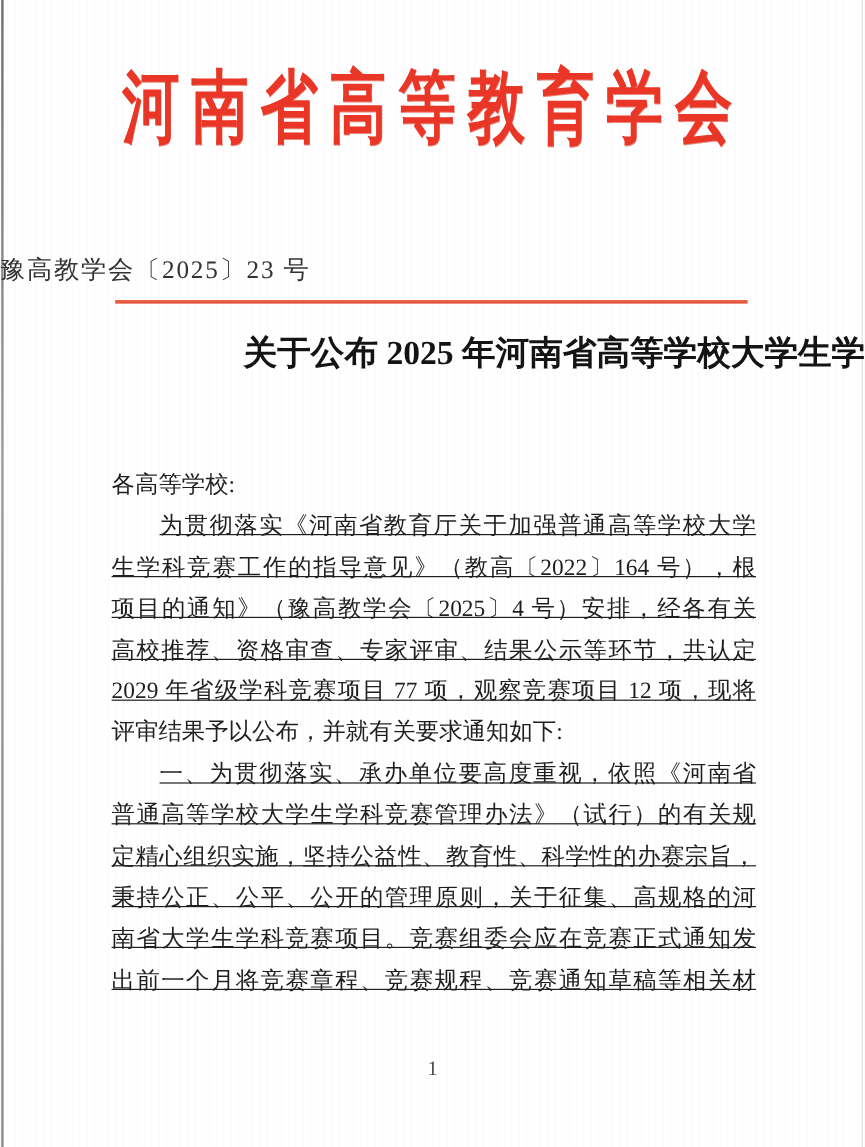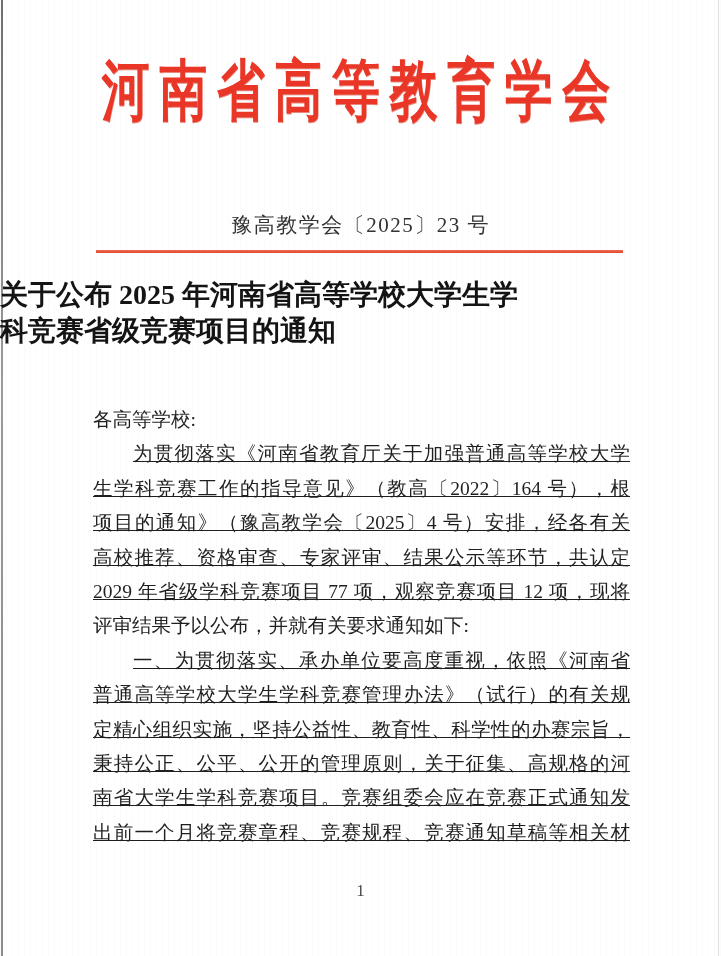--- a/index.html
+++ b/index.html
@@ -38,43 +38,42 @@
     transform: scaleX(0.72);
     transform-origin: 50% 0;
     font-size: 66px; line-height: 74px;
     font-weight: bold;
     letter-spacing: 14px;
     color: #ea3626;
     text-shadow: 0.5px 0.5px 0 rgba(210,40,20,0.55);
   }
   .doc-number {
     position: absolute; top: 211px; left: 0;
-    width: 100%; text-align: center;
+    width: 100%; text-align: left;
     font-size: 21px; line-height: 28px;
     letter-spacing: 1.5px;
     color: #323232;
   }
   .red-rule {
     position: absolute; top: 250px; left: 96px;
     width: 527px; height: 3px;
     background: linear-gradient(#ef6a4e, #e14a30);
   }
   .doc-title {
     position: absolute; top: 277px; left: 0;
-    width: 100%; text-align: left;
+    width: 100%; text-align: right;
     font-size: 28px; line-height: 36px;
     font-weight: bold;
     color: #141414;
   }
   .body-text {
     position: absolute; top: 388px; left: 93px;
     width: 537px;
     font-size: 19.5px;
     color: #1f1f1f;
-    margin-top: 15px;
   }
   .line {
     line-height: 34.4px;
     white-space: nowrap;
   }
   .line.j {
     white-space: normal;
     text-align: justify;
     text-align-last: justify;
     text-decoration: underline;
@@ -97,21 +96,20 @@
   <div class="org-header">
     <span class="org-title">河南省高等教育学会</span>
   </div>
 
   <div class="doc-number">豫高教学会〔2025〕23 号</div>
 
   <div class="red-rule"></div>
 
   <div class="doc-title">
     <div>关于公布 2025 年河南省高等学校大学生学</div>
-    <div>科竞赛省级竞赛项目的通知</div>
   </div>
 
   <div class="body-text">
     <div class="line">各高等学校:</div>
     <div class="line j ind">为贯彻落实《河南省教育厅关于加强普通高等学校大学</div>
     <div class="line j">生学科竞赛工作的指导意见》（教高〔2022〕164 号），根</div>
     <div class="line j">项目的通知》（豫高教学会〔2025〕4 号）安排，经各有关</div>
     <div class="line j">高校推荐、资格审查、专家评审、结果公示等环节，共认定</div>
     <div class="line j">2029 年省级学科竞赛项目 77 项，观察竞赛项目 12 项，现将</div>
     <div class="line">评审结果予以公布，并就有关要求通知如下:</div>

